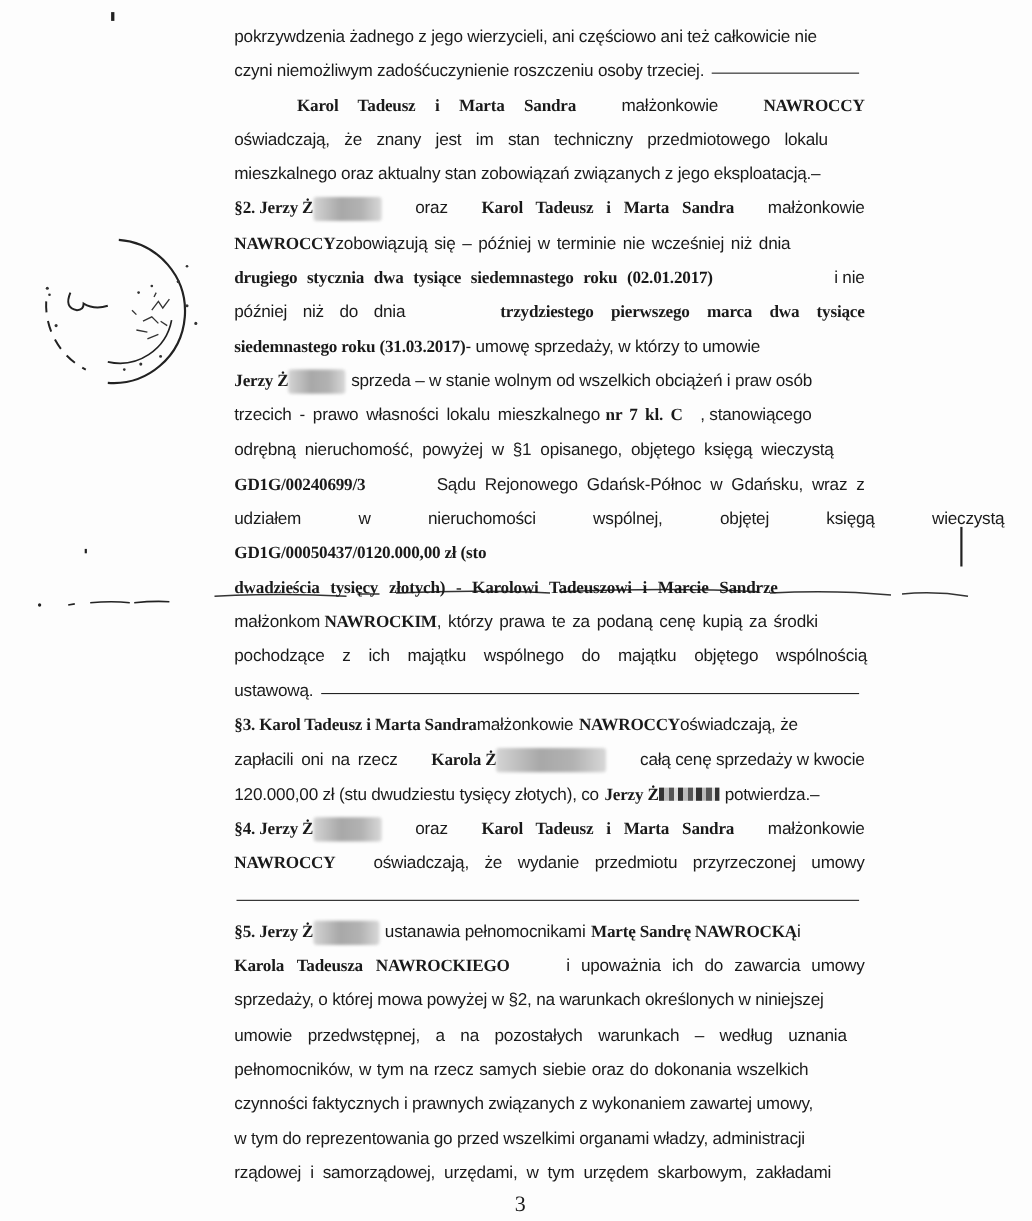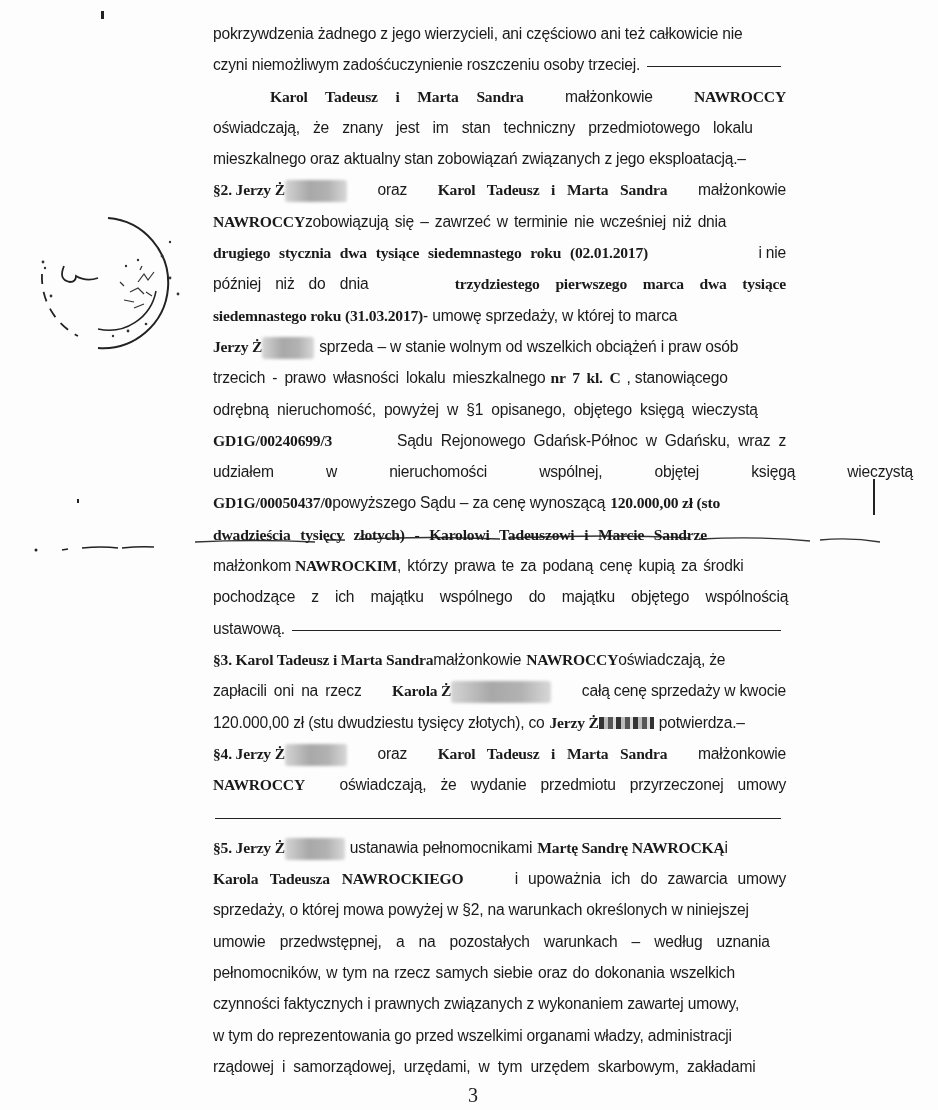--- a/index.html
+++ b/index.html
@@ -104,56 +104,55 @@
       </div>
 
     <div class="line">
       <span><b>§2. Jerzy Ż</b><span class="blur" style="width:62px"></span></span>
       <span>oraz</span>
       <b style="word-spacing:8px">Karol Tadeusz i Marta Sandra</b>
       <span>małżonkowie</span>
     </div>
     <div class="line left">
         <b>NAWROCCY</b>
-        <span style="word-spacing:2px">zobowiązują się – zawrzeć w terminie nie wcześniej niż dnia</span>
+        <span style="word-spacing:2px">zobowiązują się – później w terminie nie wcześniej niż dnia</span>
       </div>
     <div class="line">
         <b style="word-spacing:5px">drugiego stycznia dwa tysiące siedemnastego roku (02.01.2017)</b>
         <span>i nie</span>
       </div>
     <div class="line">
         <span style="word-spacing:10px">później niż do dnia</span>
         <b style="word-spacing:12px">trzydziestego pierwszego marca dwa tysiące</b>
       </div>
     <div class="line left">
         <b>siedemnastego roku (31.03.2017)</b>
-        <span>- umowę sprzedaży, w której to marca</span>
+        <span>- umowę sprzedaży, w którzy to umowie</span>
       </div>
     <div class="line left">
         <span><b>Jerzy Ż</b><span class="blur" style="width:52px"></span></span>
         <span>sprzeda – w stanie wolnym od wszelkich obciążeń i praw osób</span>
       </div>
     <div class="line left">
         <span style="word-spacing:3px">trzecich - prawo własności lokalu mieszkalnego</span>
-        <b style="word-spacing:3px;margin-right:6px">nr 7 kl. C</b>
+        <b style="word-spacing:3px;margin-right:16px">nr 7 kl. C</b>
         <span>, stanowiącego</span>
       </div>
     <div class="line">
         <span style="word-spacing:4px">odrębną nieruchomość, powyżej w §1 opisanego, objętego księgą wieczystą</span>
       </div>
     <div class="line">
         <b>GD1G/00240699/3</b>
         <span style="word-spacing:4px">Sądu Rejonowego Gdańsk-Północ w Gdańsku, wraz z</span>
       </div>
     <div class="line">
         <span style="word-spacing:48px">udziałem w nieruchomości wspólnej, objętej księgą wieczystą</span>
       </div>
     <div class="line left">
         <b>GD1G/00050437/0</b>
-        <span>powyższego Sądu – za cenę wynoszącą</span>
         <b>120.000,00 zł (sto</b>
       </div>
     <div class="line">
         <b style="word-spacing:6px">dwadzieścia tysięcy złotych) - Karolowi Tadeuszowi i Marcie Sandrze</b>
       </div>
     <div class="line left">
         <span style="margin-right:4px">małżonkom</span>
         <b style="margin-right:0">NAWROCKIM</b>
         <span style="word-spacing:2px">, którzy prawa te za podaną cenę kupią za środki</span>
       </div>

